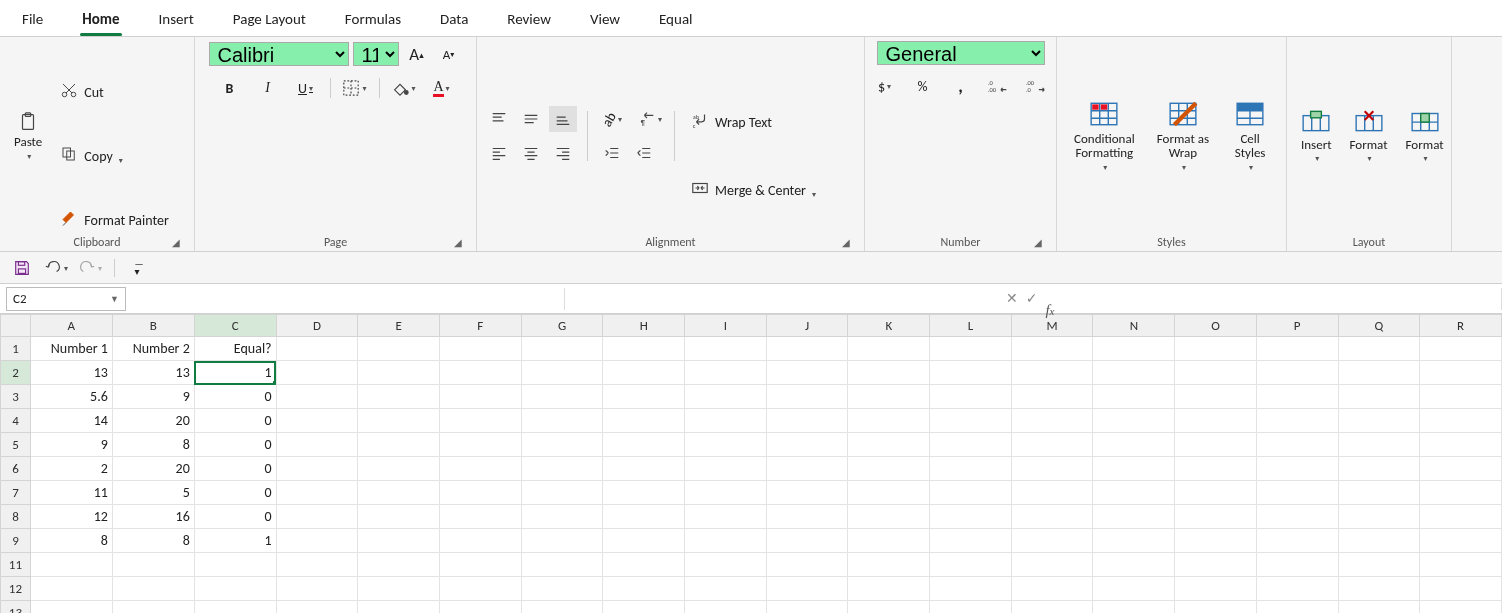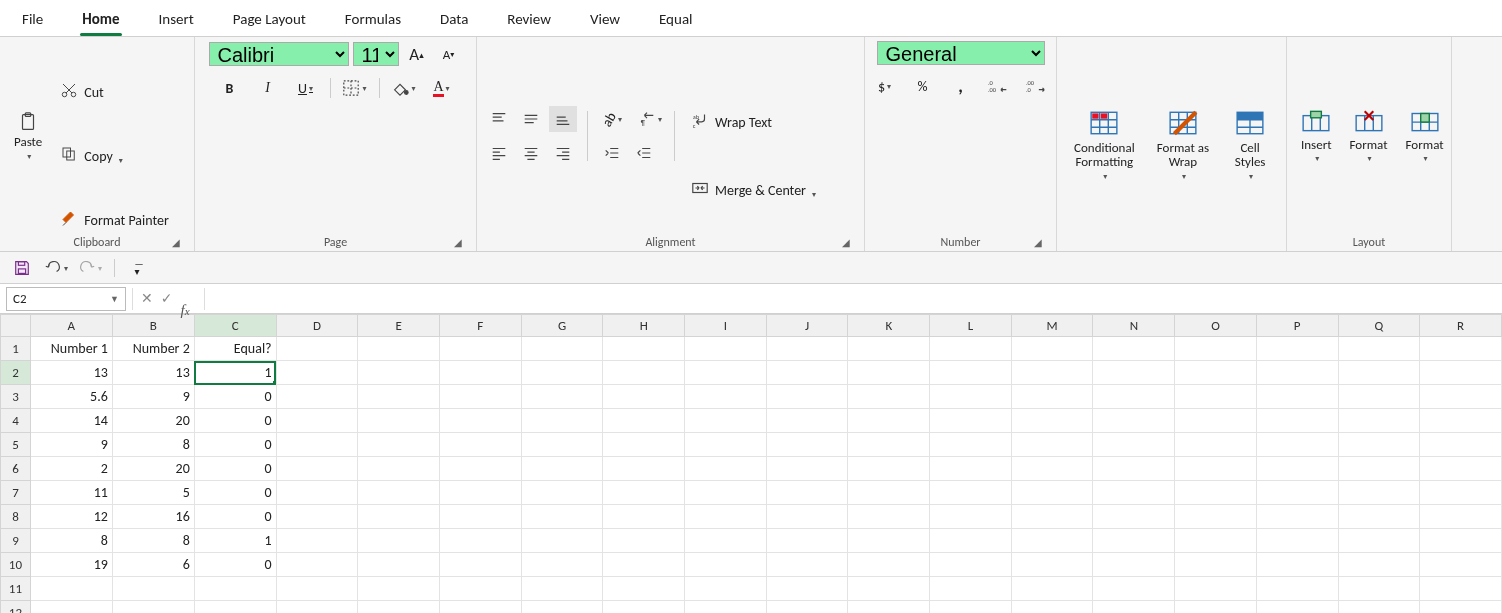--- a/index.html
+++ b/index.html
@@ -29,21 +29,21 @@
   .font-name { width: 140px; }
   .font-size { width: 46px; }
   .num-fmt { width: 168px; }
 
   .icon-box { width: 22px; height: 22px; display: inline-flex; align-items:center; justify-content:center; }
 
   
   .qat { display: flex; align-items: center; gap: 6px; padding: 4px 8px; background: #f5f5f5; border-bottom: 1px solid #d0d0d0; height: 32px; }
 
   
-  .fbar { display: flex; align-items: center; border-bottom: 1px solid #d0d0d0; height: 30px; }
+  .fbar { display: flex; align-items: center; border-bottom: 1px solid #d0d0d0; height: 30px; justify-content: space-between; }
   .namebox { width: 120px; height: 24px; border: 1px solid #bbb; margin: 0 6px; padding: 2px 6px; display:flex; align-items:center; justify-content:space-between; font-size:13px;}
   .namebox .dd { font-size: 9px; color:#666; }
   .fx-btns { display:flex; align-items:center; gap:8px; padding:0 8px; color:#888; }
   .fx-lbl { font-style: italic; font-family: "Times New Roman", serif; font-size: 15px; color:#555; margin-right:6px;margin-top:24px;}
   .formula-input { flex:1; border:none; outline:none; font-size:14px; padding:2px 6px; font-family: Calibri, sans-serif;}
 
   
   .grid { overflow:hidden; }
   table.sheet { border-collapse: collapse; table-layout: fixed; }
   .colhead td, .rowhead { background:#f0f0f0; border:1px solid #d4d4d4; text-align:center; font-size:13px; color:#333; height:22px; }
@@ -318,20 +318,23 @@
       <div class="vbtn">
         <span><svg viewBox="0 0 28 24" width="30" height="26">
               <rect x="2" y="2" width="24" height="20" class="blue"></rect>
               <rect x="2" y="2" width="24" height="7" fill="#2e75b6" stroke="none"></rect>
               <path d="M2 9 H26 M2 16 H26 M14 9 V22" class="blue"></path>
             </svg></span>
         <span style="max-width:50px">Cell Styles</span>
           <span class="caret">▾</span>
       </div>
     </div>
+    <div class="group-footer">
+        <span>Styles</span>
+      </div>
   </div>
 
   <div class="group" style="width:165px">
     <div class="group-body">
       <div class="vbtn">
         <span><svg viewBox="0 0 28 22" width="30" height="24">
               <rect x="2" y="6" width="24" height="14" class="blue"></rect>
               <path d="M10 6 V20 M18 6 V20" class="blue"></path>
               <rect x="9" y="2" width="10" height="6" fill="#9fd3a8" stroke="#107c41"></rect>
             </svg></span>
@@ -611,41 +614,20 @@
           <td class="cell colw"></td>
           <td class="cell colw"></td>
           <td class="cell colw"></td>
           <td class="cell colw"></td>
           <td class="cell colw"></td>
           <td class="cell colw"></td>
           <td class="cell colw"></td>
           <td class="cell colw"></td>
         </tr>
         <tr>
-          <td class="rowhead">10</td>
-          <td class="cell colw">19</td>
-          <td class="cell colw">6</td>
-          <td class="cell colw">0</td>
-          <td class="cell colw"></td>
-          <td class="cell colw"></td>
-          <td class="cell colw"></td>
-          <td class="cell colw"></td>
-          <td class="cell colw"></td>
-          <td class="cell colw"></td>
-          <td class="cell colw"></td>
-          <td class="cell colw"></td>
-          <td class="cell colw"></td>
-          <td class="cell colw"></td>
-          <td class="cell colw"></td>
-          <td class="cell colw"></td>
-          <td class="cell colw"></td>
-          <td class="cell colw"></td>
-          <td class="cell colw"></td>
-        </tr>
-        <tr>
           <td class="rowhead">11</td>
           <td class="cell colw"></td>
           <td class="cell colw"></td>
           <td class="cell colw"></td>
           <td class="cell colw"></td>
           <td class="cell colw"></td>
           <td class="cell colw"></td>
           <td class="cell colw"></td>
           <td class="cell colw"></td>
           <td class="cell colw"></td>

